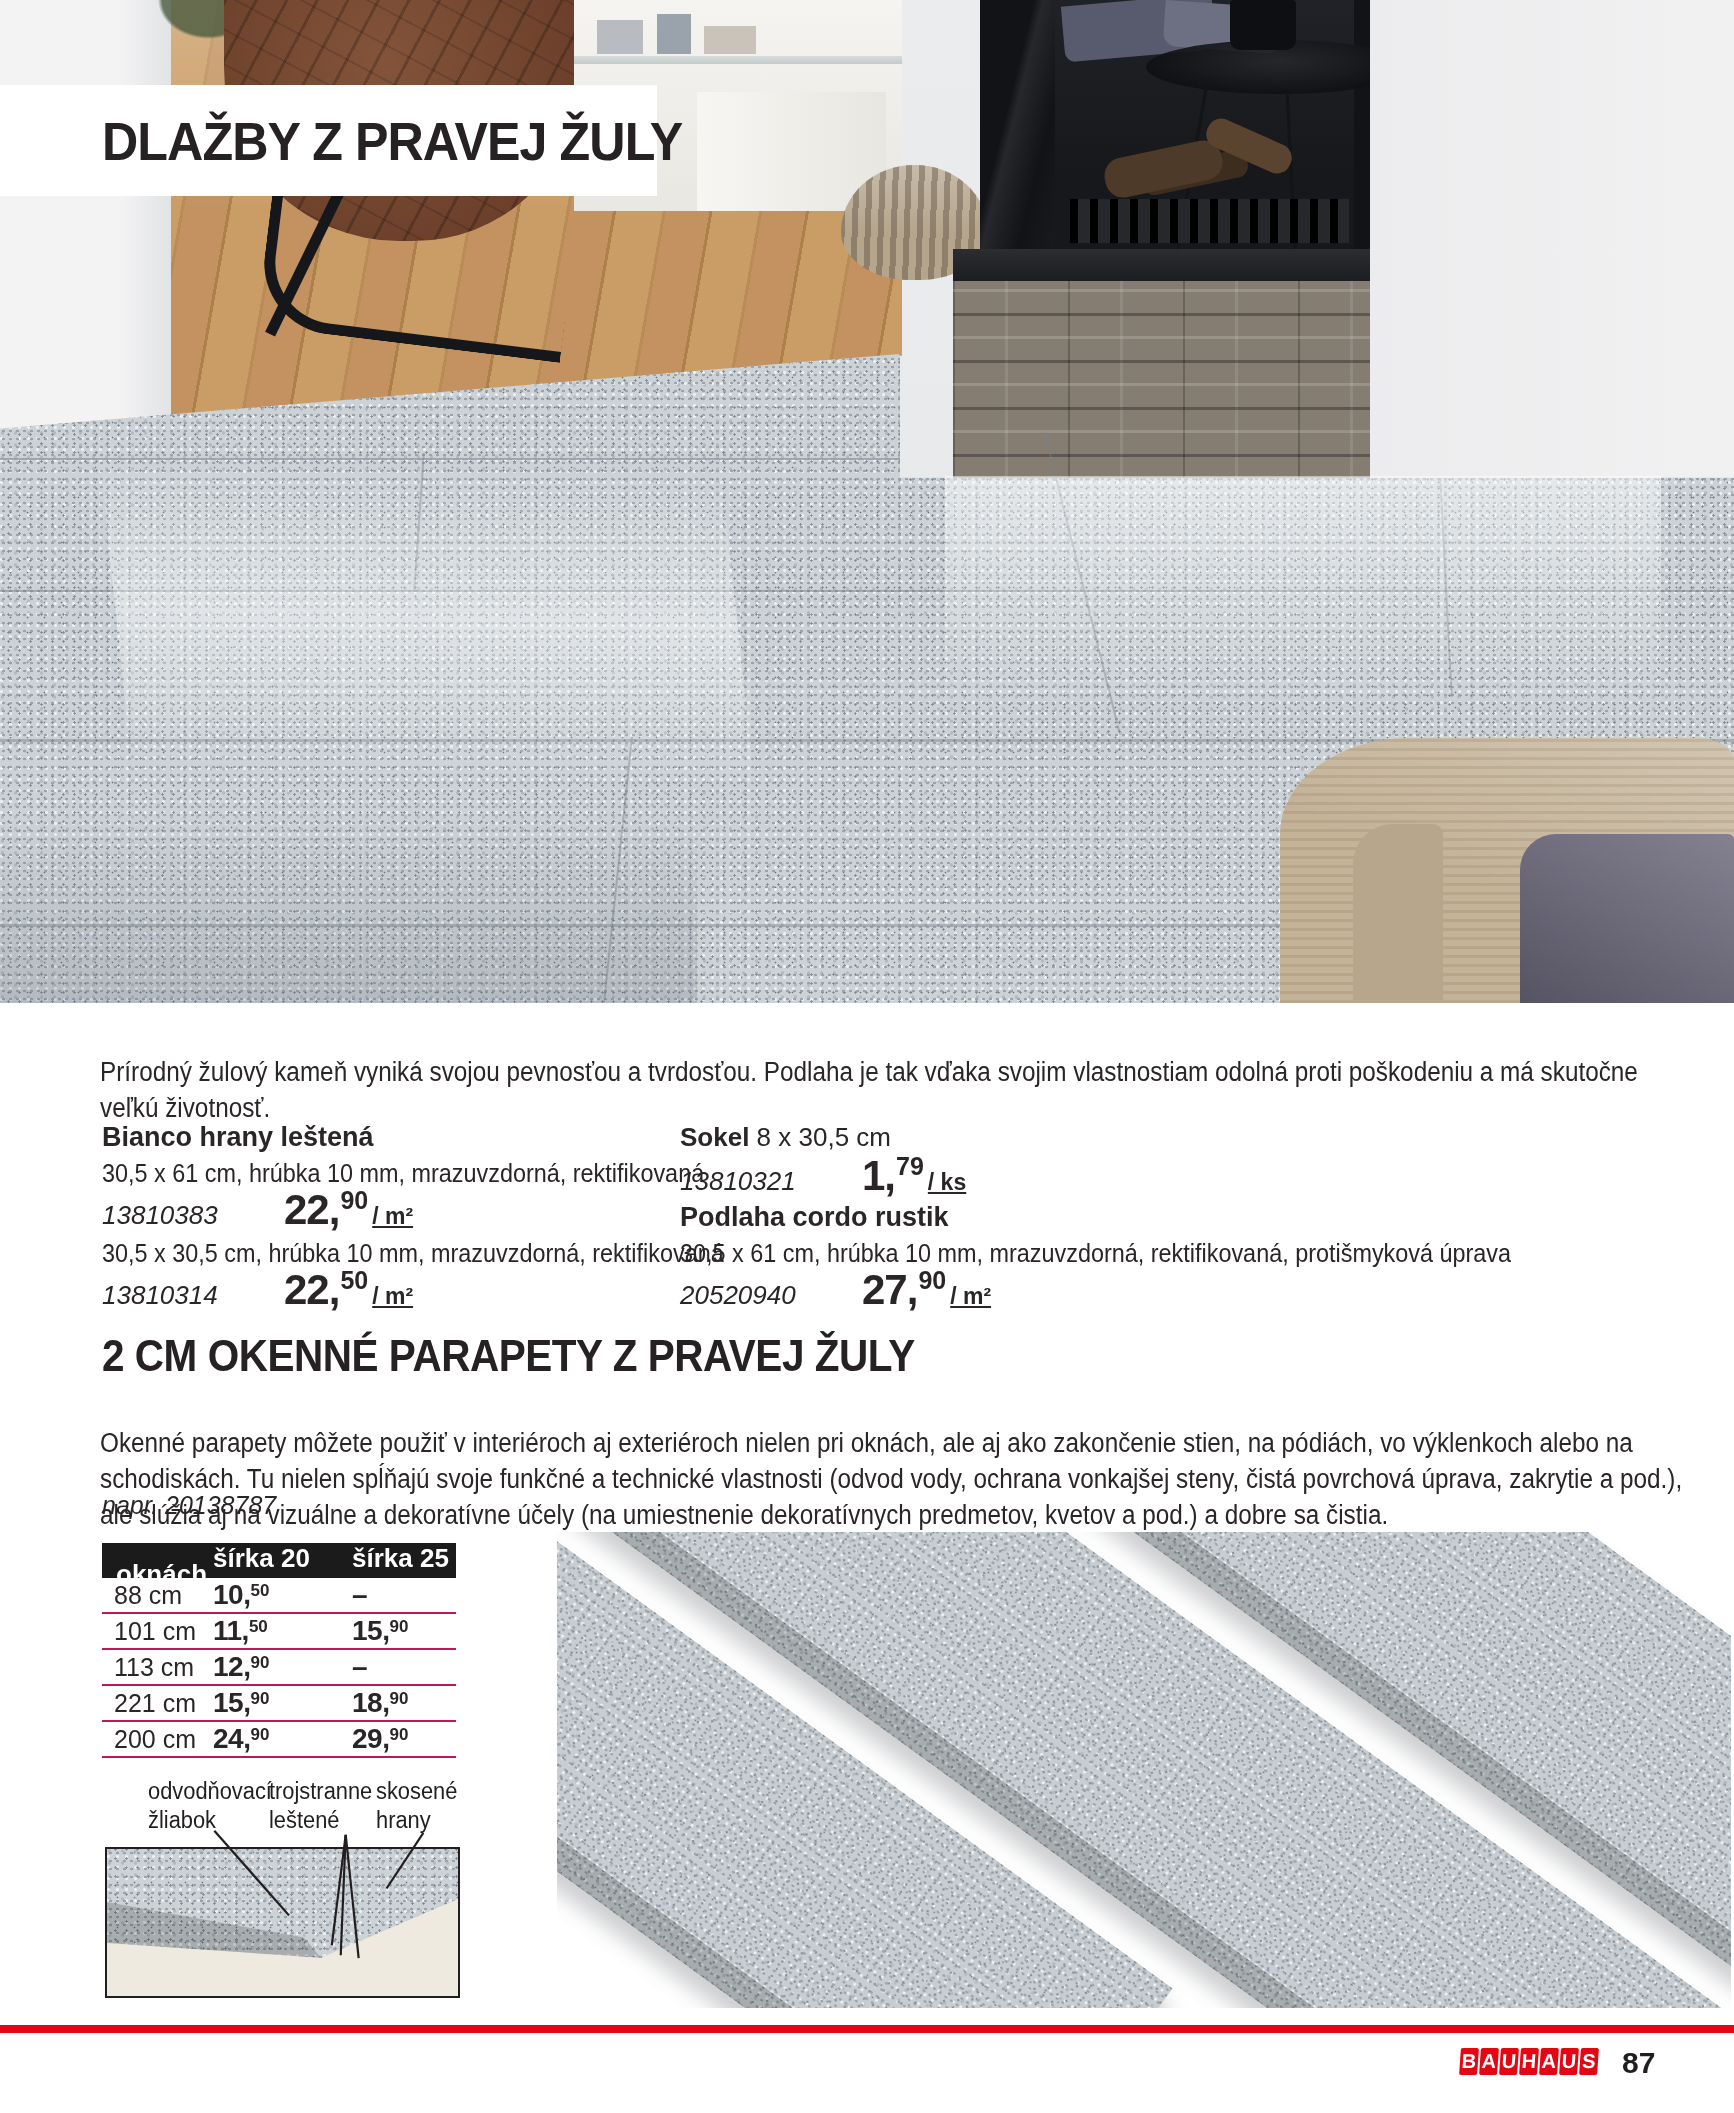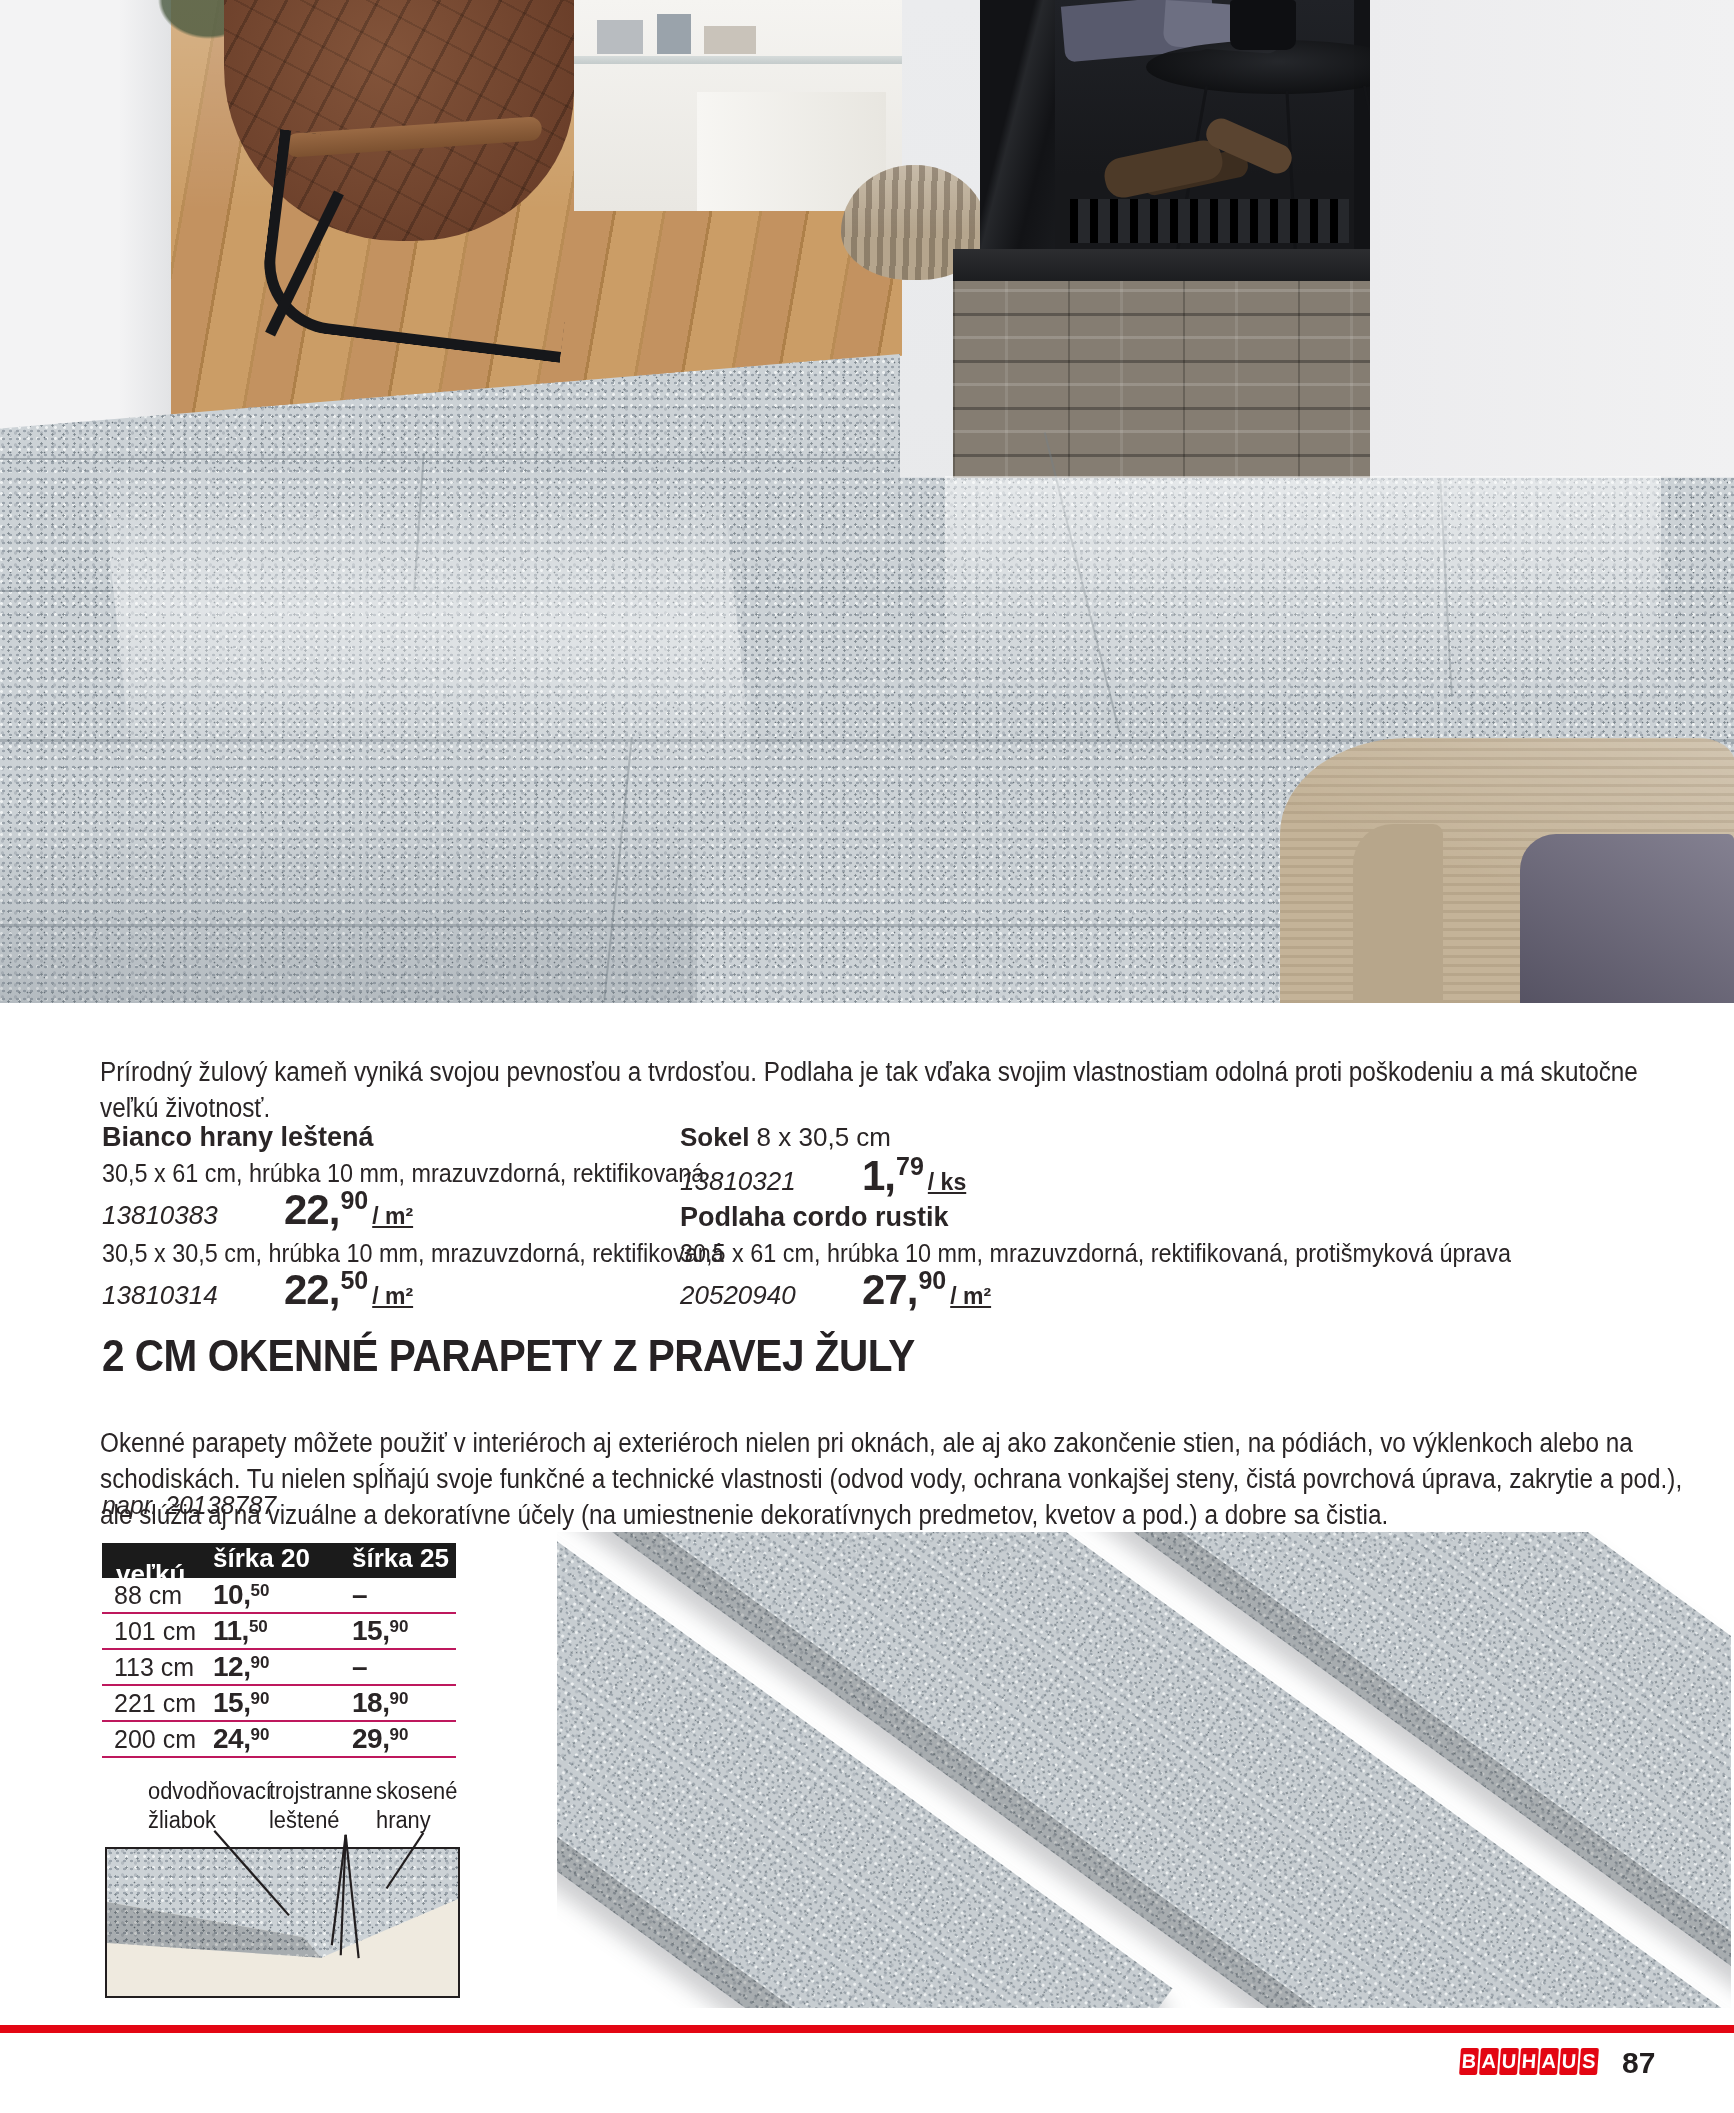--- a/index.html
+++ b/index.html
@@ -180,20 +180,23 @@
     <div class="h-vline v1"></div>
     <div class="h-vline v2"></div>
     <div class="h-vline v3"></div>
     <div class="h-vline v4"></div>
     <div class="h-sheen1"></div>
     <div class="h-sheen2"></div>
     <div class="h-shade"></div>
     <div class="h-sofa"></div>
     <div class="h-sofa-back"></div>
     <div class="h-cushion"></div>
+    <div class="title-box">
+      <h1>DLAŽBY Z PRAVEJ ŽULY</h1>
+    </div>
   </section>
 
   <p class="abs intro body-text cond">Prírodný žulový kameň vyniká svojou pevnosťou a tvrdosťou. Podlaha je tak vďaka svojim vlastnostiam odolná proti poškodeniu a má skutočne veľkú životnosť.</p>
 
   <div class="abs prod-name" style="left:102px;top:1122px">Bianco hrany leštená</div>
   <div class="abs prod-spec cond" style="left:102px;top:1158px">30,5 x 61 cm, hrúbka 10 mm, mrazuvzdorná, rektifikovaná</div>
   <div class="abs prod-row" style="left:102px;top:1186px">
     <span class="prod-code">13810383</span>
     <span class="price-int">22,</span>
     <span class="price-sup">90</span>
@@ -224,21 +227,21 @@
     <span class="price-sup">90</span>
     <span class="price-unit">/ m²</span>
   </div>
 
   <h2 class="abs h2">2 CM OKENNÉ PARAPETY Z PRAVEJ ŽULY</h2>
   <p class="abs sbody body-text cond">Okenné parapety môžete použiť v interiéroch aj exteriéroch nielen pri oknách, ale aj ako zakončenie stien, na pódiách, vo výklenkoch alebo na schodiskách. Tu nielen spĺňajú svoje funkčné a technické vlastnosti (odvod vody, ochrana vonkajšej steny, čistá povrchová úprava, zakrytie a pod.), ale slúžia aj na vizuálne a dekoratívne účely (na umiestnenie dekoratívnych predmetov, kvetov a pod.) a dobre sa čistia.</p>
   <div class="abs napr">napr. 20138787</div>
 
   <div class="abs ptable">
     <div class="thead">
-      <span>veľkú</span>
+      <span>oknách</span>
       <span>šírka 20 cm</span>
       <span>šírka 25 cm</span>
     </div>
     <div class="trow">
       <span class="len">88 cm</span>
       <span><span class="cell-price">10,</span><span class="cell-sup">50</span></span>
       <span><span class="cell-price">–</span><span class="cell-sup"></span></span>
     </div>
     <div class="trow">
       <span class="len">101 cm</span>

